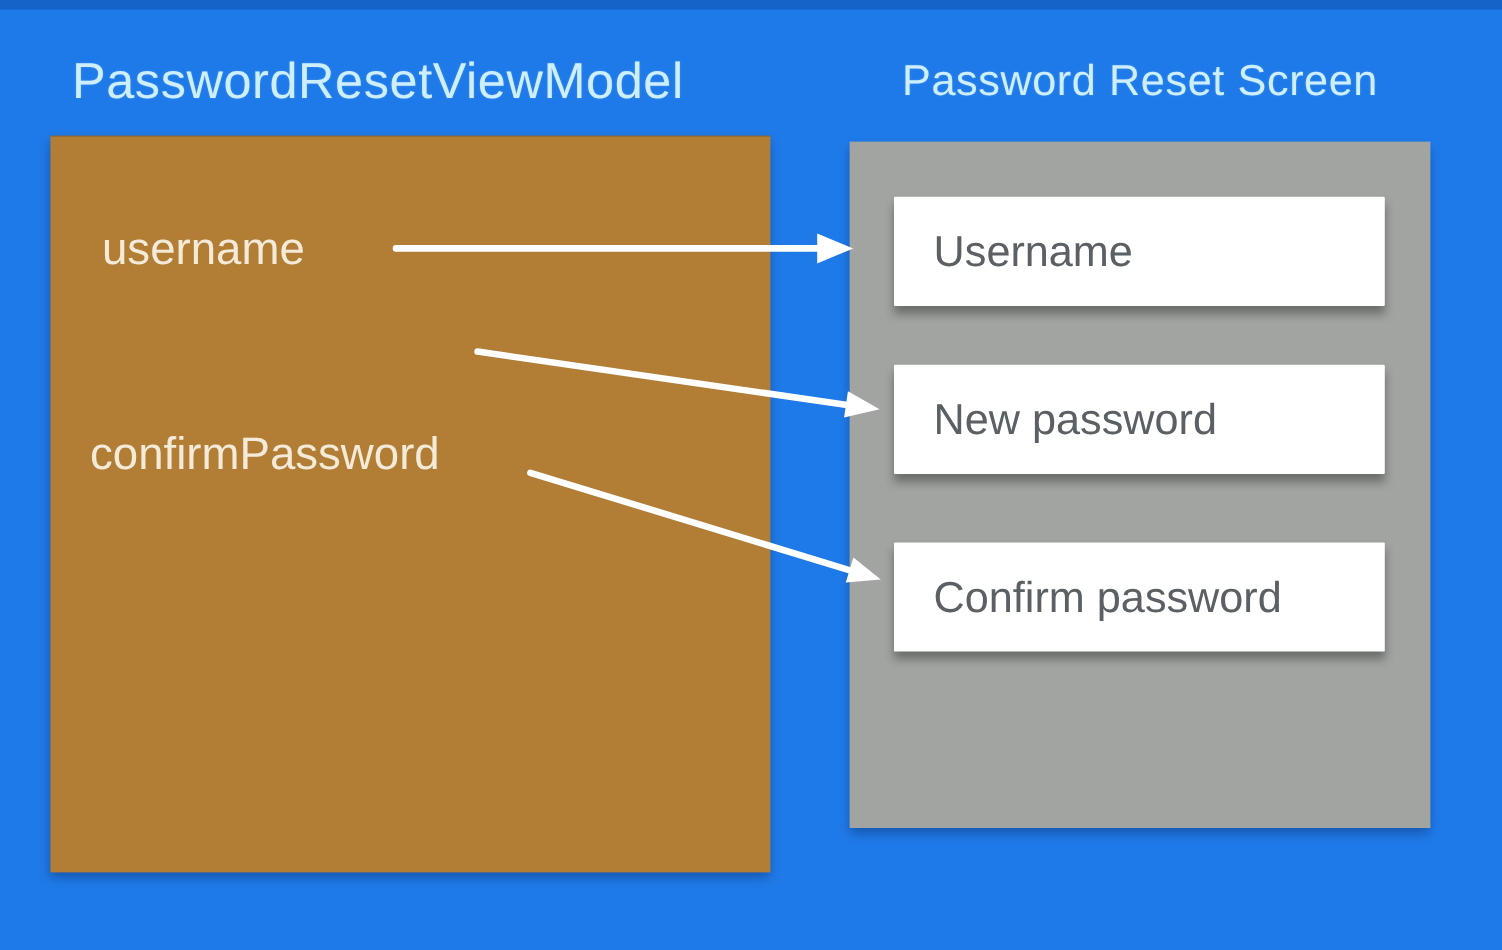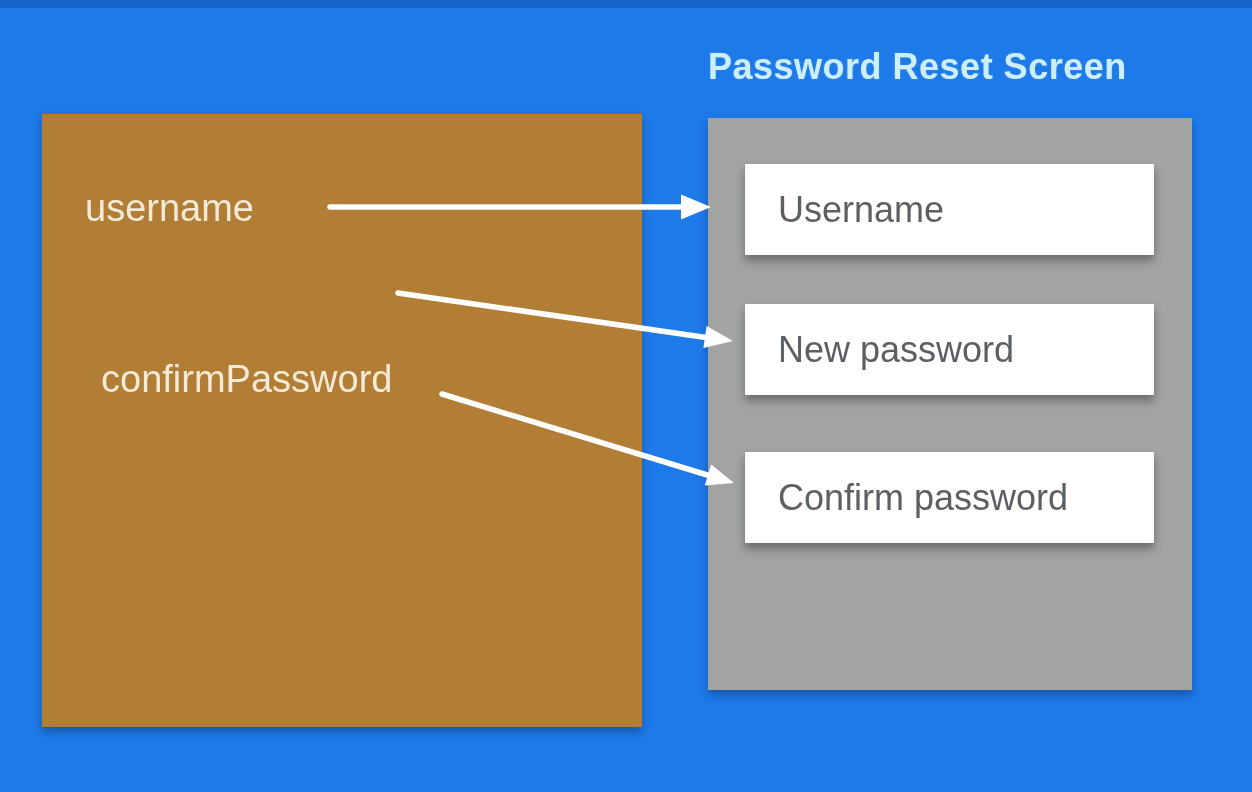--- a/index.html
+++ b/index.html
@@ -40,23 +40,23 @@
     letter-spacing: 0.5px;
     color: var(--title-text);
     text-shadow: 0 0 2px rgba(120, 200, 255, 0.35);
     white-space: nowrap;
   }
   .screen-title {
     position: absolute;
     left: 708px;
     width: 484px;
     top: 46px;
-    text-align: left;
+    text-align: center;
     font-size: 36px;
-    font-weight: 700;
+    font-weight: 400;
     letter-spacing: 0.5px;
     color: var(--title-text);
     text-shadow: 0 0 2px rgba(120, 200, 255, 0.35);
     white-space: nowrap;
   }
   .vm-box {
     position: absolute;
     left: 42px;
     top: 113px;
     width: 600px;
@@ -67,21 +67,21 @@
   }
   .vm-label {
     position: absolute;
     font-size: 38px;
     line-height: 40px;
     color: var(--label-text);
     white-space: nowrap;
   }
   .vm-label.l0 { left: 43px; top: 74px; }
   .vm-label.l1 { left: 43px; top: 160px; }
-  .vm-label.l2 { left: 59px; top: 245px; }
+  .vm-label.l2 { left: 33px; top: 245px; }
   .screen-box {
     position: absolute;
     left: 708px;
     top: 118px;
     width: 484px;
     height: 572px;
     background: var(--screen-box);
     box-shadow: 0 5px 9px rgba(0, 0, 30, 0.30);
   }
   .field {
@@ -110,20 +110,21 @@
     pointer-events: none;
   }
 </style>
 </head>
 <body>
 
 <div class="canvas">
 
   <div class="top-strip"></div>
 
+  <div class="vm-title">PasswordResetViewModel</div>
 
   <div class="screen-title">Password Reset Screen</div>
 
   <div class="vm-box">
     <div class="vm-label l0">username</div>
     <div class="vm-label l2">confirmPassword</div>
   </div>
 
   <div class="screen-box">
     <div class="field f0">Username</div>

